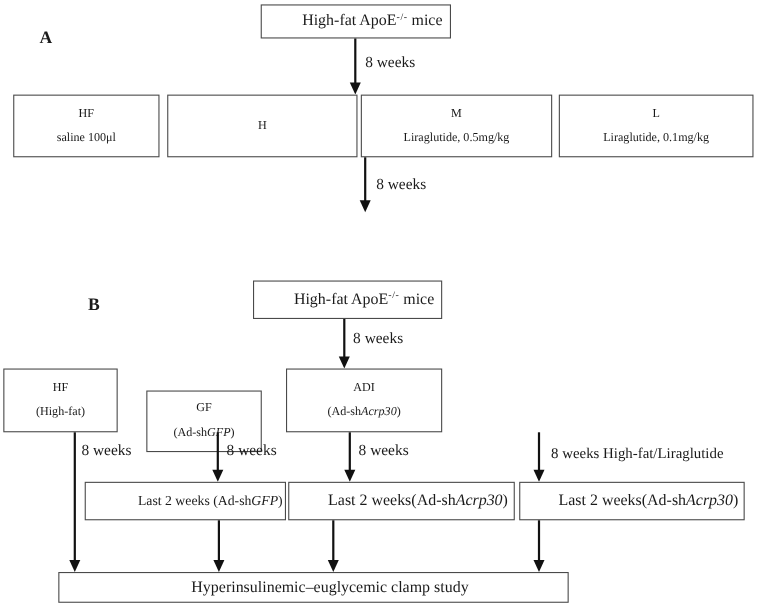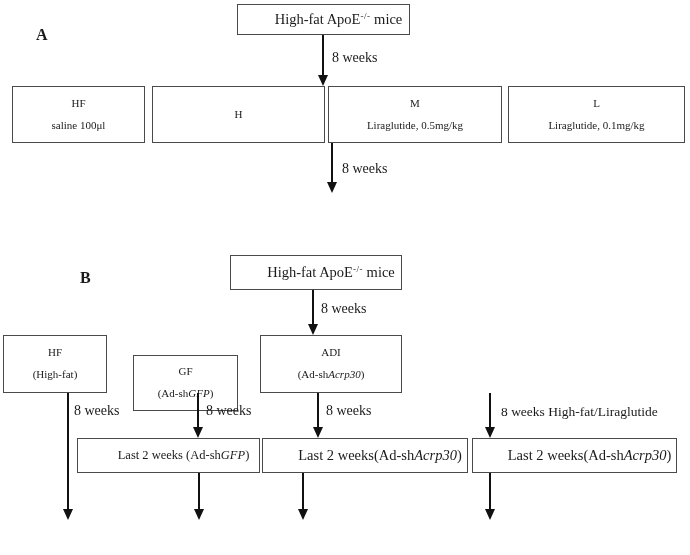--- a/index.html
+++ b/index.html
@@ -113,21 +113,21 @@
     <div class="head"></div>
   </div>
   <div class="flabel" style="left:326px; top:403px;">8 weeks</div>
 
   <div class="arrow" style="left:484px; top:393px; height:45px;">
     <div class="shaft"></div>
     <div class="head"></div>
   </div>
   <div class="flabel small" style="left:473px; top:404px;margin-left:28px;">8 weeks High-fat/Liraglutide</div>
 
-  <div class="box single mid smalltext" style="left:77px; top:438px; width:183px; height:35px;">
+  <div class="box single mid smalltext" style="left:77px; top:438px; width:183px; height:35px;align-items:flex-end;">
     <div><span>Last 2 weeks (Ad-sh</span><span class="it">GFP</span><span>)</span></div>
   </div>
   <div class="box single mid" style="left:262px; top:438px; width:206px; height:35px;">
     <div><span>Last 2 weeks(Ad-sh</span><span class="it">Acrp30</span><span>)</span></div>
   </div>
   <div class="box single mid" style="left:472px; top:438px; width:205px; height:35px;">
     <div><span>Last 2 weeks(Ad-sh</span><span class="it">Acrp30</span><span>)</span></div>
   </div>
 
   <div class="arrow" style="left:193px; top:473px; height:47px;">
@@ -136,14 +136,17 @@
   </div>
   <div class="arrow" style="left:297px; top:473px; height:47px;">
     <div class="shaft"></div>
     <div class="head"></div>
   </div>
   <div class="arrow" style="left:484px; top:473px; height:47px;">
     <div class="shaft"></div>
     <div class="head"></div>
   </div>
 
+  <div class="box single" style="left:53px; top:520px; width:464px; height:28px;">
+    <div>Hyperinsulinemic–euglycemic clamp study</div>
+  </div>
 
 </div>
 
 </body></html>

